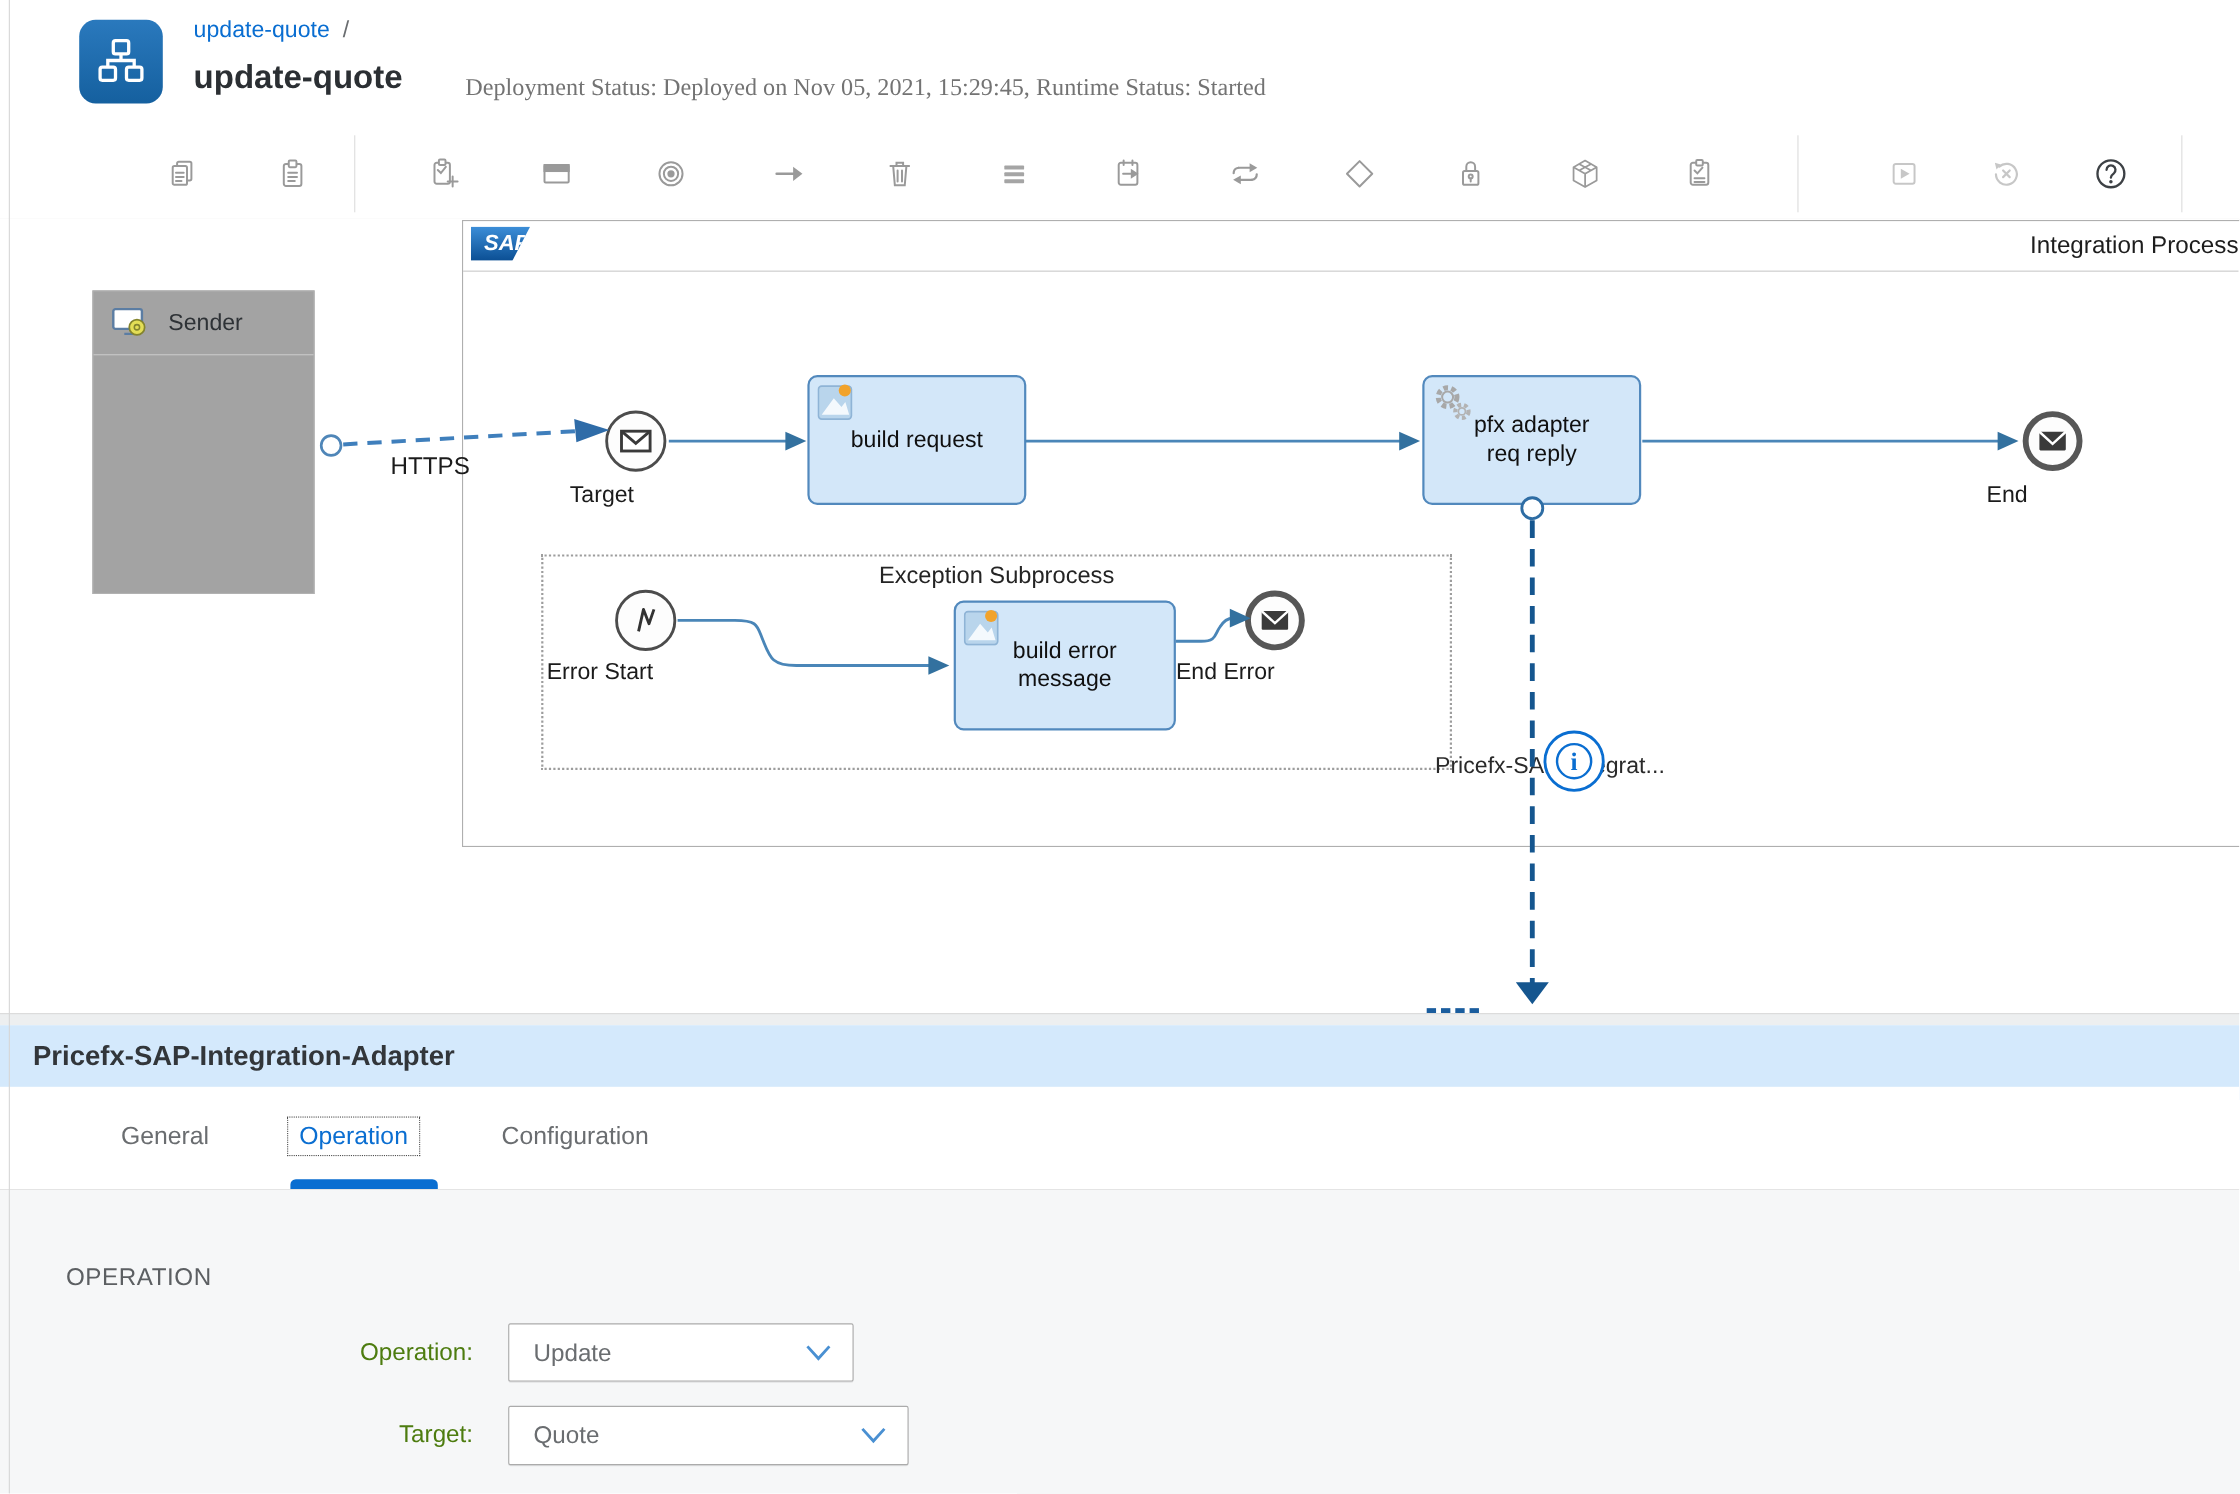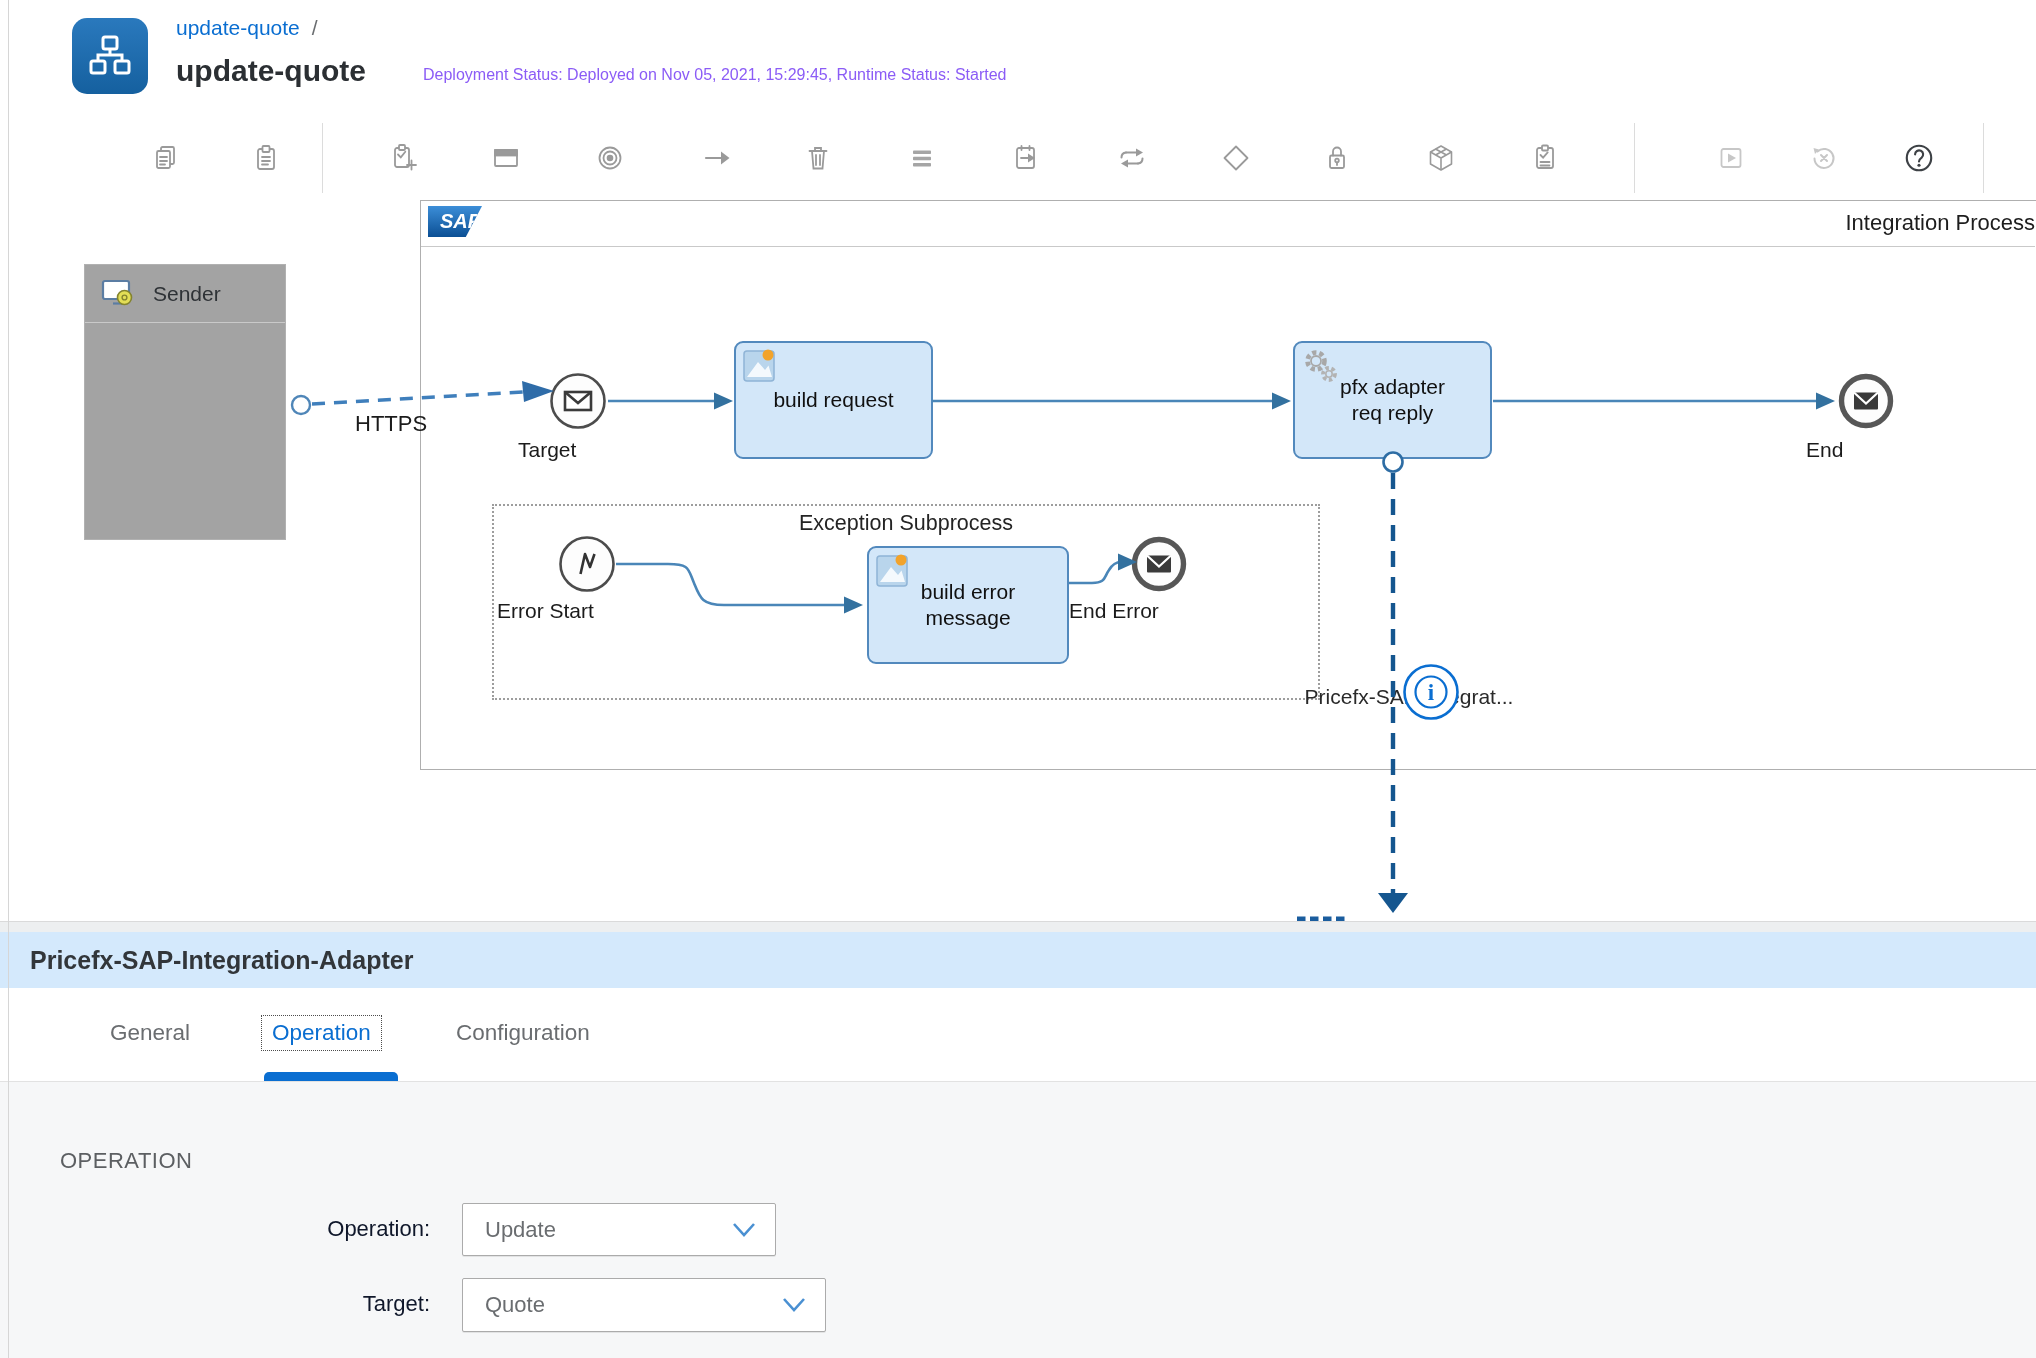--- a/index.html
+++ b/index.html
@@ -8,21 +8,21 @@
   .left-edge{position:absolute;left:8px;top:0;bottom:0;width:1px;background:#d6d6d6;z-index:40;}
 
   
   .hdr{position:absolute;left:0;top:0;width:100%;height:117px;background:#fff;}
   .hdr-tile{position:absolute;left:72px;top:18px;width:76px;height:76px;border-radius:15px;
             background:linear-gradient(180deg,#2a79bd,#15609f);display:flex;align-items:center;justify-content:center;}
   .crumb{position:absolute;left:176px;top:16px;font-size:21px;}
   .crumb .lnk{color:#0a6ed1;}
   .crumb .sep{color:#6a6d70;margin-left:6px;}
   .hdr-title{position:absolute;left:176px;top:54px;font-size:30px;font-weight:bold;color:#2b2f33;}
-  .hdr-status{position:absolute;left:423px;top:66px;font-size:16px;color:#8b5cf6;}
+  .hdr-status{position:absolute;left:423px;top:66px;font-size:22px;color:#737373;font-family:Liberation Serif, serif;}
 
   
   .tbar{position:absolute;left:0;top:117px;width:100%;height:82px;background:#fff;border-bottom:1px solid #d2d2d2;}
   .tbtn{position:absolute;top:24px;width:34px;height:34px;display:flex;align-items:center;justify-content:center;}
   .tsep{position:absolute;top:6px;height:70px;width:1px;background:#dcdcdc;}
 
   
   .canvas{position:absolute;left:0;top:199px;width:2036px;height:722px;background:#fff;overflow:hidden;}
   .pool{position:absolute;left:420px;top:1px;width:1700px;height:568px;border:1.5px solid #afafaf;background:#fff;}
   .pool-hd{position:absolute;left:0;top:0;width:1614px;height:45px;border-bottom:1px solid #c9c9c9;}
@@ -56,21 +56,21 @@
 
   
   .pnl-hd{position:absolute;left:0;top:932px;width:100%;height:68px;background:#d4e9fc;}
   .pnl-title{position:absolute;left:30px;top:0;line-height:56px;font-size:25px;font-weight:bold;color:#32363a;}
   .tabs{position:absolute;left:0;top:988px;width:100%;height:94px;background:#fff;border-bottom:1px solid #e2e2e2;box-sizing:border-box;}
   .tab{position:absolute;top:28px;font-size:22.5px;color:#6a6d70;padding:4px 10px;}
   .tab.active{color:#0a6ed1;outline:1.5px dotted #4c4c4c;}
   .tab-underline{position:absolute;left:264px;bottom:0;width:134px;height:9px;background:#0a6ed1;border-radius:5px 5px 0 0;}
   .pnl-body{position:absolute;left:0;top:1082px;width:100%;height:276px;background:#f6f7f8;}
   .section-title{position:absolute;left:60px;top:66px;font-size:22px;color:#5c5f62;letter-spacing:0.5px;}
-  .f-label{position:absolute;left:130px;width:300px;text-align:right;font-size:22px;color:#0f172a;}
+  .f-label{position:absolute;left:130px;width:300px;text-align:right;font-size:22px;color:#4d7c0f;}
   .dropdown{position:absolute;background:#fff;border:1px solid #ababab;border-radius:2px;box-sizing:border-box;
             display:flex;align-items:center;box-shadow:0 1px 0 rgba(0,0,0,0.08);}
   .dropdown .val{font-size:22px;color:#6a6d70;padding-left:22px;flex:1;}
   .dropdown .chev{margin-right:18px;display:flex;}
 </style>
 </head>
 <body>
 
 <div class="app">
   <div class="left-edge"></div>

